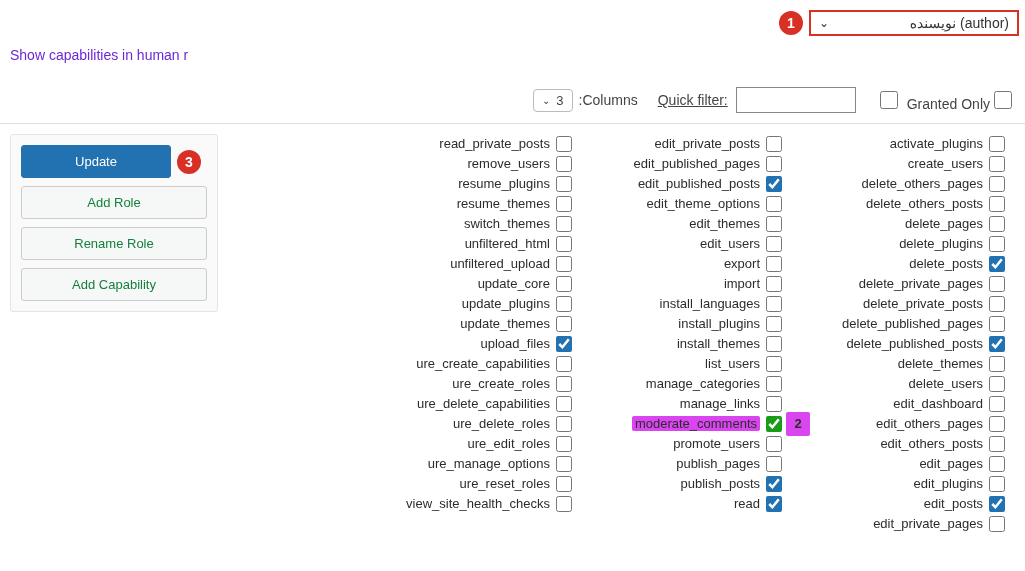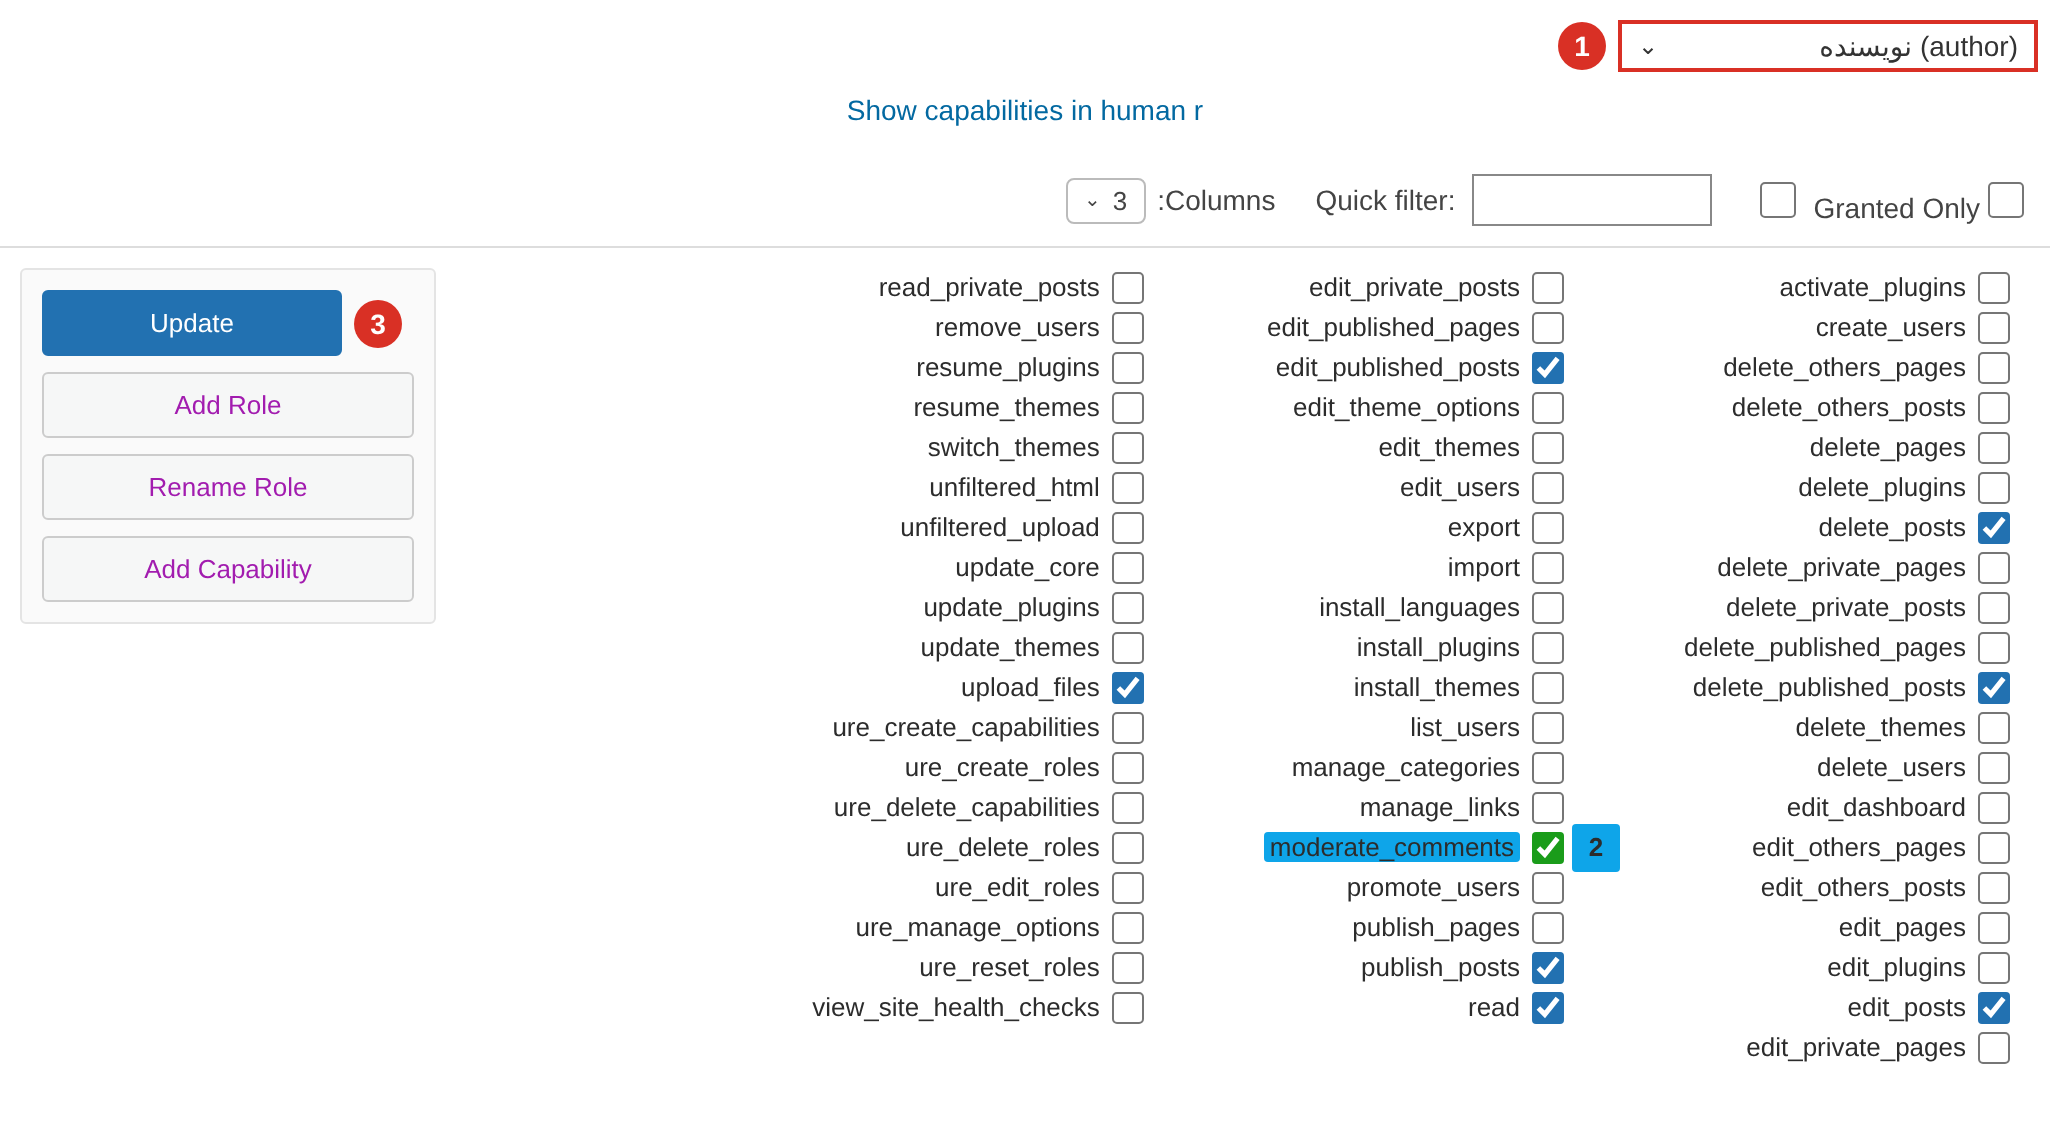--- a/index.html
+++ b/index.html
@@ -41,23 +41,23 @@
       background: #d93025;
       color: #fff;
       display: inline-flex;
       align-items: center;
       justify-content: center;
       font-weight: bold;
       font-size: 14px;
       margin: 0 6px;
     }
     .human-row {
-      text-align: center;
+      text-align: left;
       padding: 6px 10px 18px 10px;
-      color: #0369a1;
+      color: #6d28d9;
       font-size: 14px;
     }
     .toolbar {
       display: flex;
       align-items: center;
       justify-content: flex-end;
       gap: 20px;
       padding: 6px 10px 10px 10px;
       border-bottom: 1px solid #ddd;
       color: #444;
@@ -77,20 +77,21 @@
       gap: 6px;
       font-size: 13px;
     }
     .col-select .chev {
       font-size: 10px;
     }
     .qf {
       display: flex;
       align-items: center;
       gap: 8px;
+      text-decoration: underline;
     }
     .qf input {
       border: 1px solid #888;
       width: 120px;
       height: 26px;
       padding: 2px 6px;
     }
     .granted-wrap {
       display: flex;
       align-items: flex-end;
@@ -121,21 +122,21 @@
       display: flex;
       align-items: center;
       gap: 4px;
     }
     .sidepanel button {
       width: 100%;
       padding: 8px 0;
       border: 1px solid #ccc;
       border-radius: 3px;
       background: #f6f7f7;
-      color: #a21caf;
+      color: #15803d;
       font-size: 13px;
       cursor: pointer;
     }
     .sidepanel button.primary {
       background: #2271b1;
       color: #fff;
       border-color: #2271b1;
     }
     .update-row .marker { margin-left: 2px; }
     .cap-cols {
@@ -165,21 +166,21 @@
     .cap-row input[type="checkbox"] {
       width: 16px;
       height: 16px;
       margin: 0;
       cursor: pointer;
     }
     .cap-row input[type="checkbox"]:checked {
       accent-color: #2271b1;
     }
     .cap-row.highlight span {
-      background: #0ea5e9;
+      background: #d946ef;
       padding: 0 3px;
       border-radius: 2px;
     }
     .cap-row.highlight input[type="checkbox"]:checked {
       accent-color: #1a9c1a;
     }
     .cap-row .inline-marker {
       position: absolute;
       right: -34px;
     }

